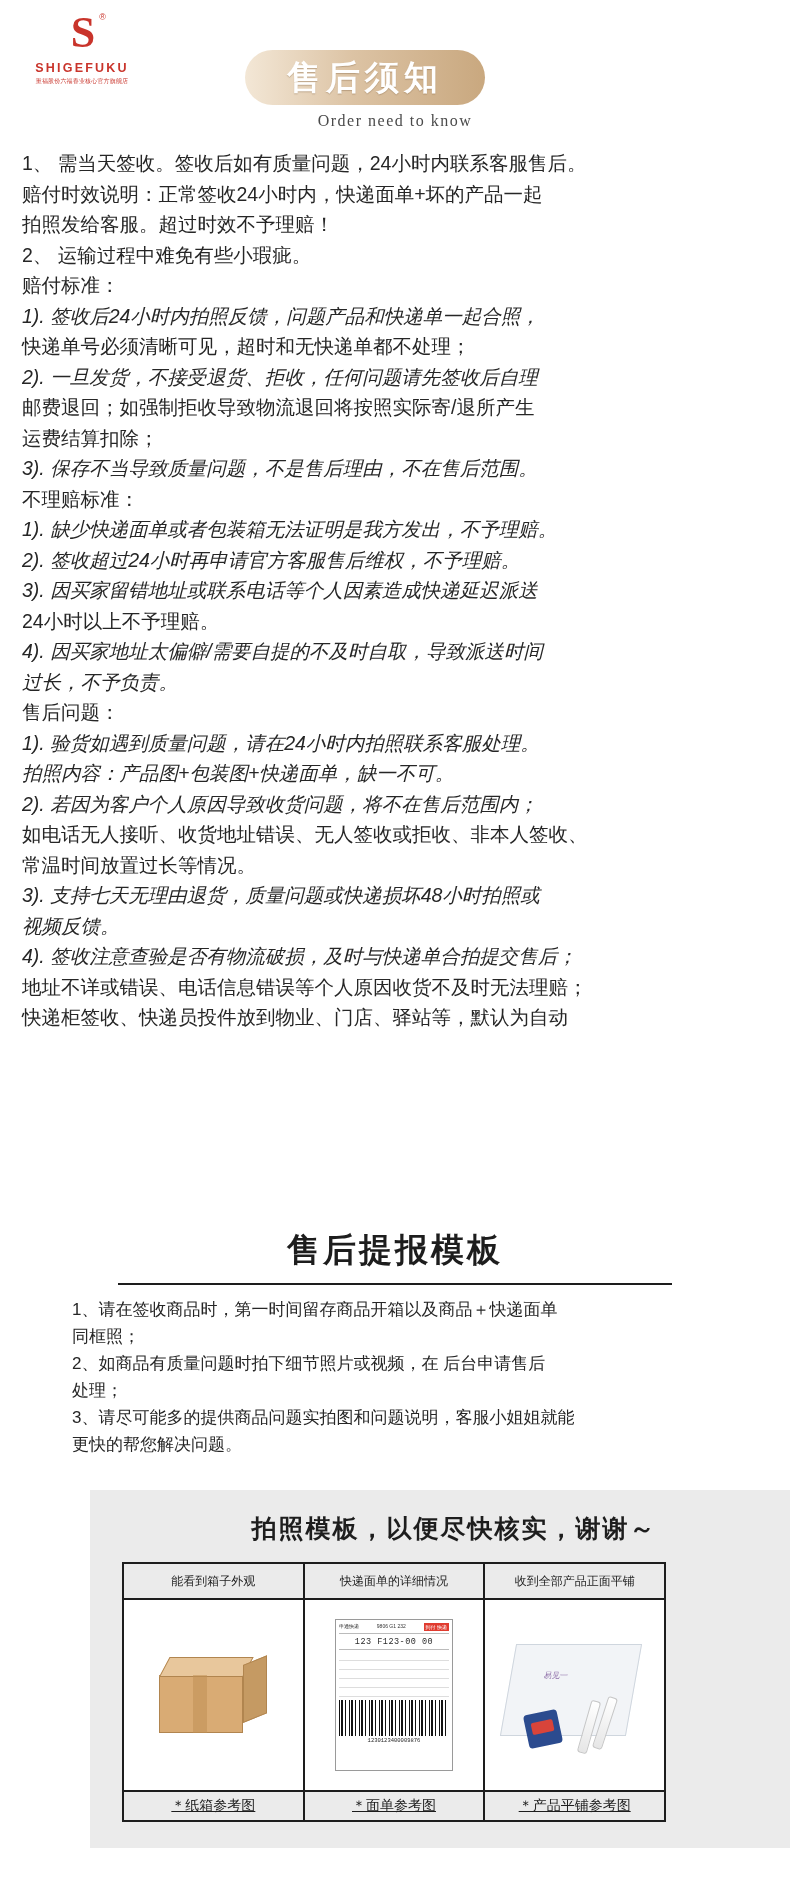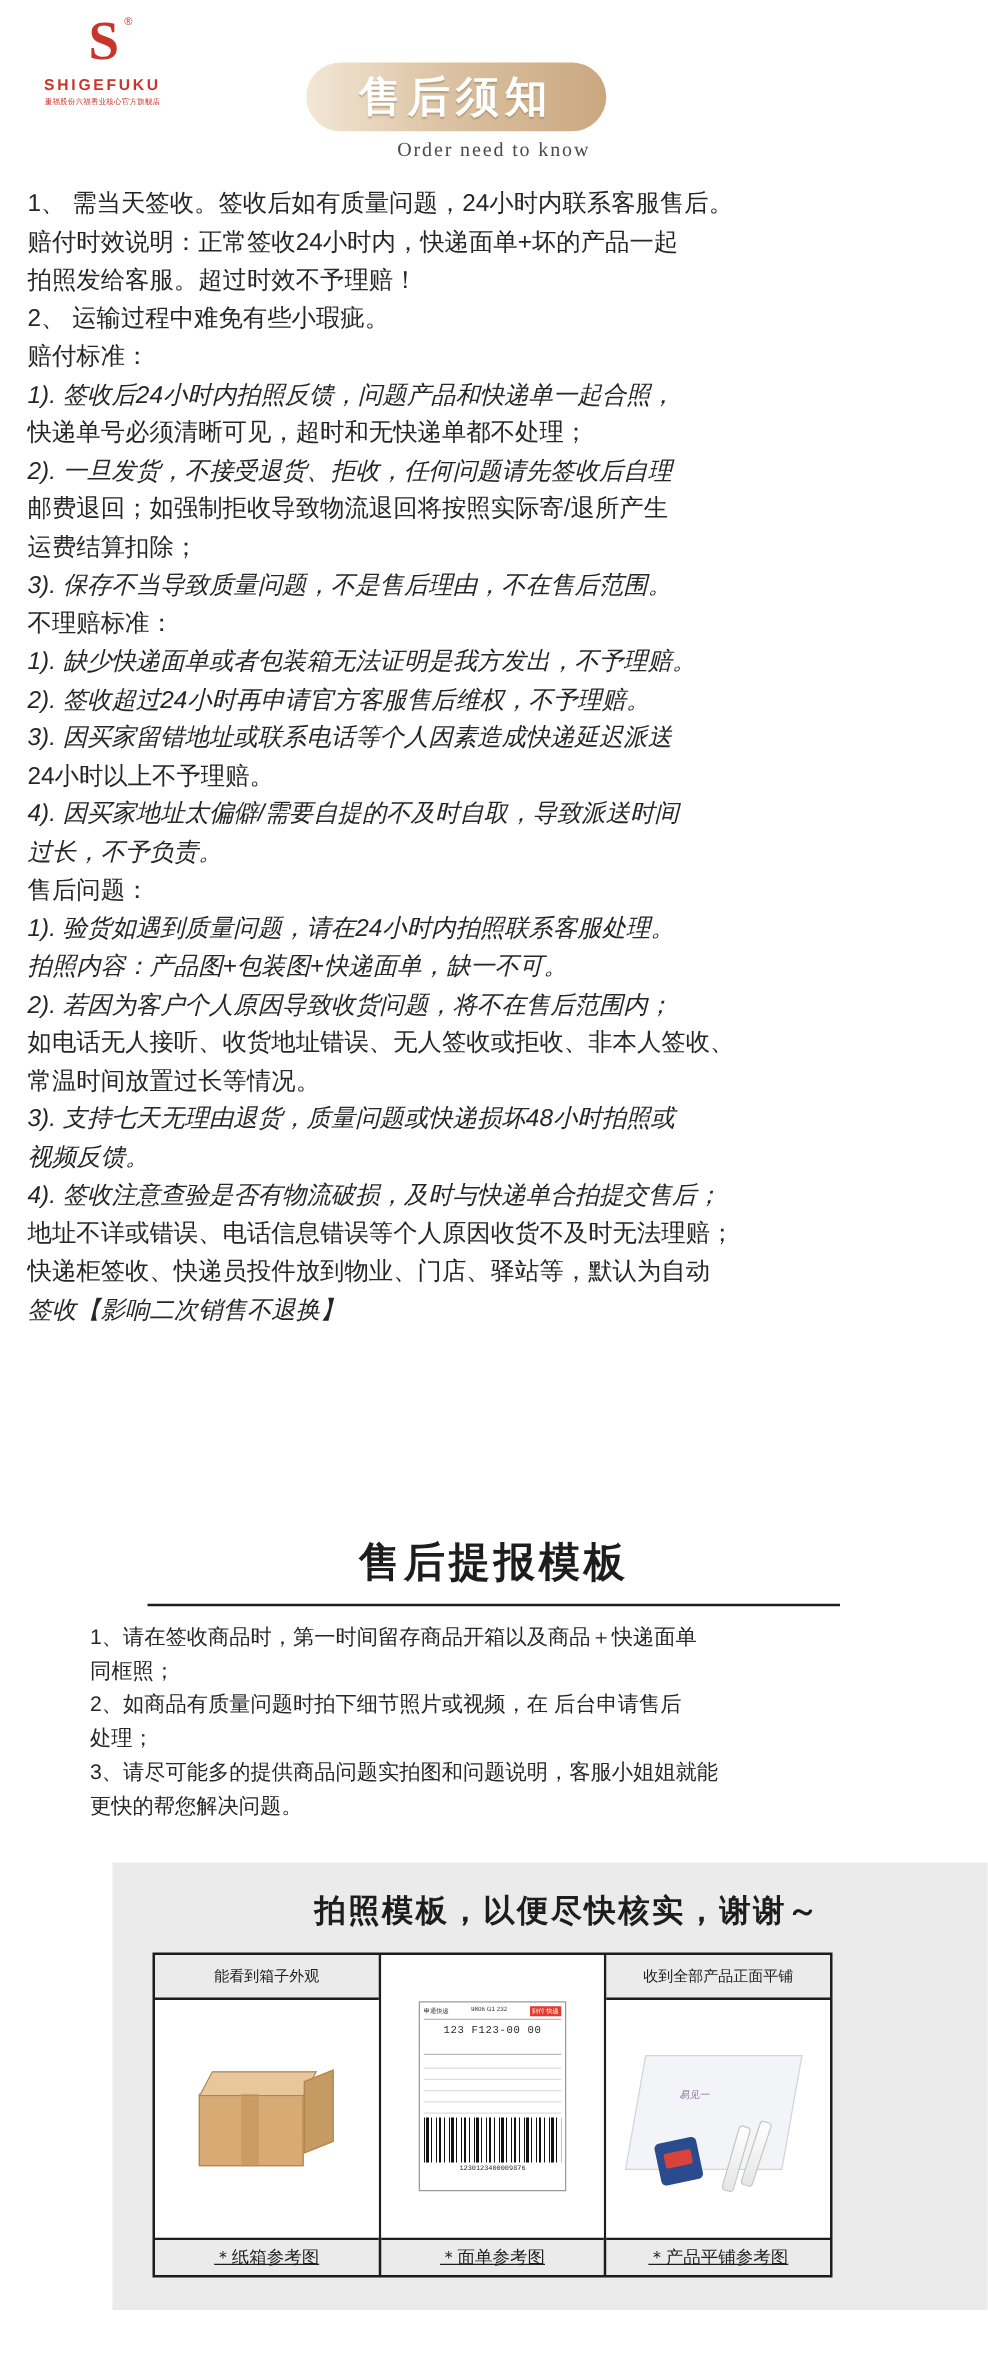--- a/index.html
+++ b/index.html
@@ -252,21 +252,21 @@
     font-size: 5px; padding: 1px 2px;
     line-height: 6px;
   }
   .wb-num {
     text-align: center;
     font-family: "Liberation Mono", monospace;
     font-size: 8.5px;
     letter-spacing: .5px;
     margin: 3px 0;
     border-bottom: 1px solid #bbb;
-    padding-bottom: 14px;
+    padding-bottom: 2px;
   }
   .wb-rows { }
   .wb-row {
     height: 8px;
     border-bottom: 1px solid #ddd;
     margin-bottom: 1px;
   }
   .wb-barcode {
     margin-top: 3px;
     height: 36px;
@@ -364,21 +364,20 @@
     <p class="lvl2">1). 验货如遇到质量问题，请在24小时内拍照联系客服处理。</p>
     <p class="lvl2">拍照内容：产品图+包装图+快递面单，缺一不可。</p>
     <p class="lvl2">2). 若因为客户个人原因导致收货问题，将不在售后范围内；</p>
     <p class="lvl1">如电话无人接听、收货地址错误、无人签收或拒收、非本人签收、</p>
     <p class="lvl1">常温时间放置过长等情况。</p>
     <p class="lvl2">3). 支持七天无理由退货，质量问题或快递损坏48小时拍照或</p>
     <p class="lvl2">视频反馈。</p>
     <p class="lvl2">4). 签收注意查验是否有物流破损，及时与快递单合拍提交售后；</p>
     <p class="lvl1">地址不详或错误、电话信息错误等个人原因收货不及时无法理赔；</p>
     <p class="lvl1">快递柜签收、快递员投件放到物业、门店、驿站等，默认为自动</p>
-    <p class="lvl2">签收【影响二次销售不退换】</p>
   </div>
 
 <div class="tpl-title">售后提报模板</div>
 <div class="tpl-rule"></div>
 <div class="tpl-notes" id="tpl-notes">
     <p>1、请在签收商品时，第一时间留存商品开箱以及商品＋快递面单</p>
     <p>同框照；</p>
     <p>2、如商品有质量问题时拍下细节照片或视频，在 后台申请售后</p>
     <p>处理；</p>
     <p>3、请尽可能多的提供商品问题实拍图和问题说明，客服小姐姐就能</p>
@@ -397,20 +396,21 @@
           <div class="box-front"></div>
           <div class="box-top"></div>
           <div class="box-side"></div>
           <div class="box-tape"></div>
         </div>
       </div>
       <div class="photo-col-foot">＊纸箱参考图</div>
     </div>
 
     <div class="photo-col">
+      <div class="photo-col-head">快递面单的详细情况</div>
       <div class="photo-col-body">
         <div class="waybill">
           <div class="wb-head">
             <div class="wb-logo">申通快递</div>
             <div class="wb-logo">9806 G1 232</div>
             <div class="wb-badge">到付
 快递</div>
           </div>
           <div class="wb-num">123 F123-00 00</div>
           <div class="wb-rows">

